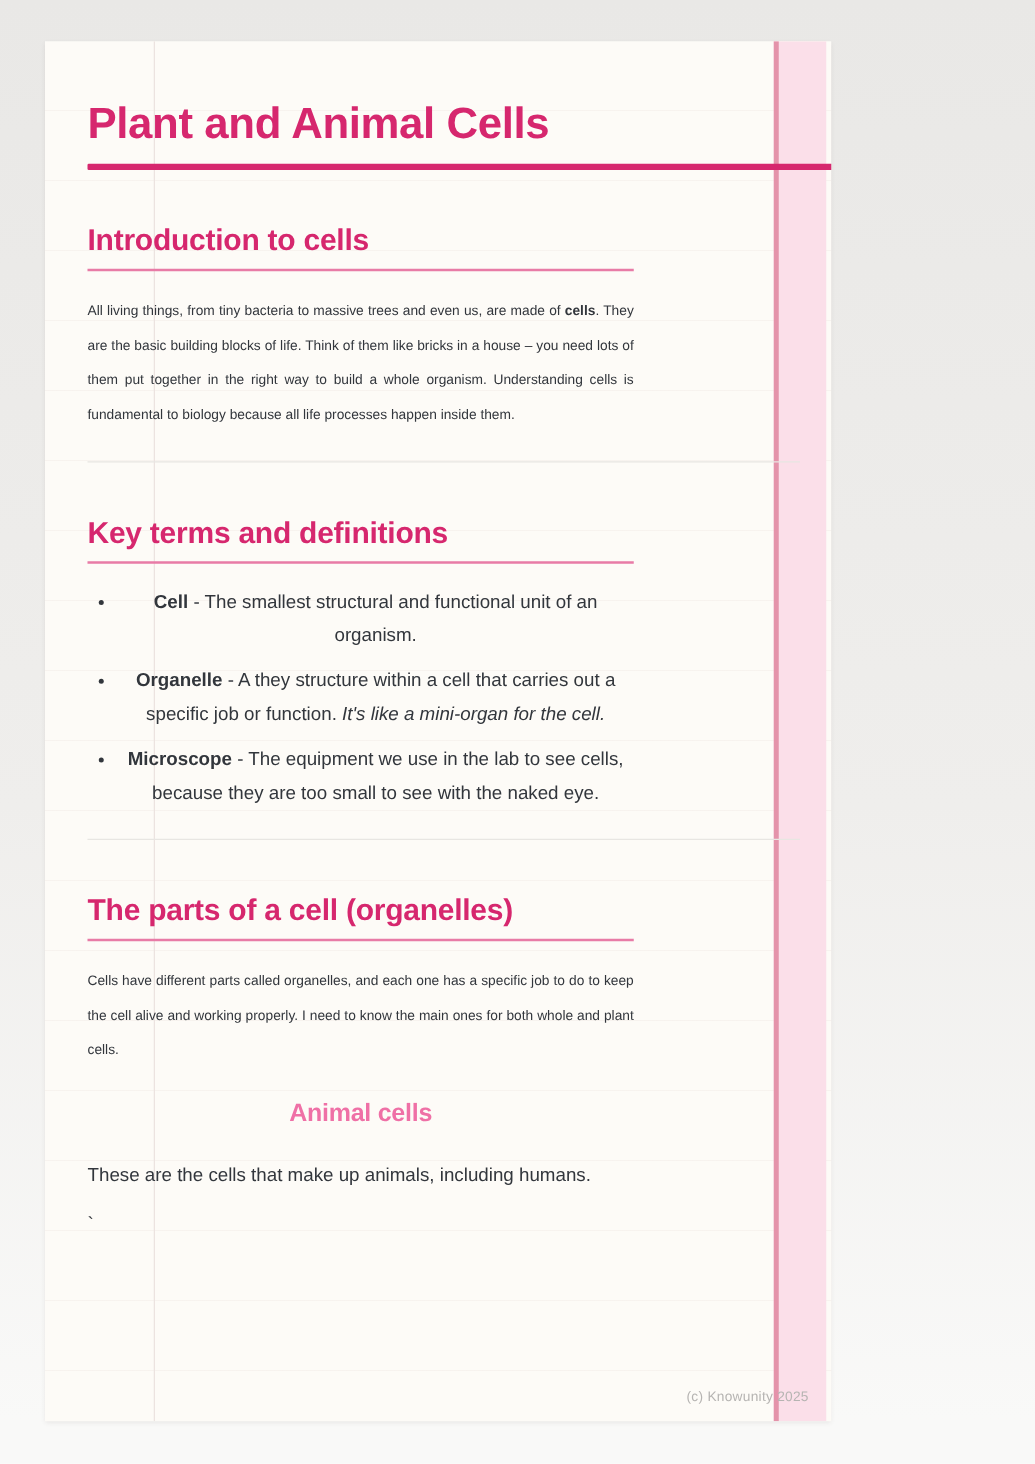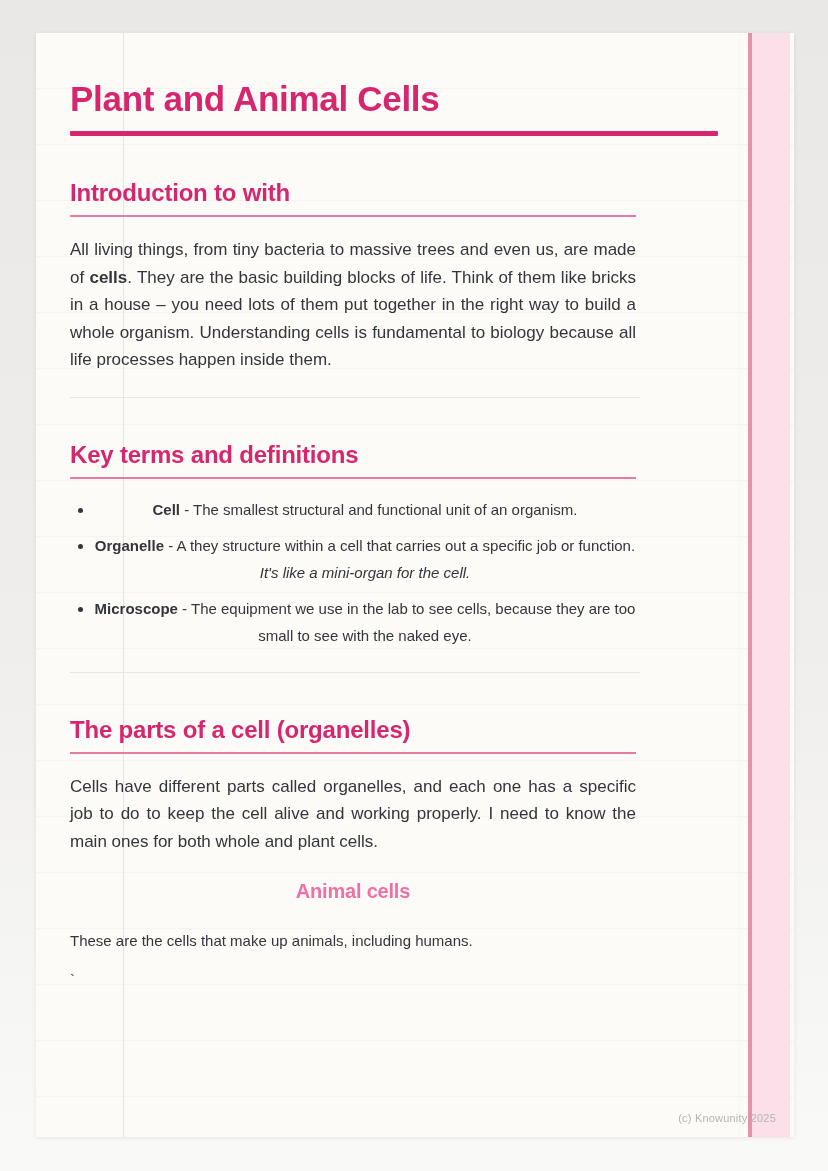--- a/index.html
+++ b/index.html
@@ -8,21 +8,21 @@
     font-family: "Liberation Sans", "DejaVu Sans", sans-serif;
     overflow: hidden;
   }
   body {
     background: linear-gradient(180deg, #e9e8e6 0%, #efeeec 55%, #f9f9f8 97%);
     position: relative;
   }
   .page {
     position: absolute;
     left: 36px; top: 33px;
-    width: 758px; height: 1104px;
+    width: 629px; height: 1104px;
     background:
       repeating-linear-gradient(to bottom,
         rgba(205,185,180,0.0) 0px,
         rgba(205,185,180,0.0) 55px,
         rgba(205,185,180,0.12) 55px,
         rgba(205,185,180,0.12) 56px),
       #fdfbf7;
     box-shadow: 0 1px 4px rgba(60,50,50,0.10);
     overflow: hidden;
   }
@@ -63,21 +63,21 @@
     font-weight: 700;
     color: #d6276e;
     letter-spacing: -0.2px;
     line-height: 29px;
     margin-top: 42px;
     padding-bottom: 8px;
     border-bottom: 2px solid #e87ba6;
   }
   .body-para {
     margin-top: 19px;
-    font-size: 17px;
+    font-size: 11px;
     line-height: 27.5px;
     color: #32363c;
     text-align: justify;
   }
   .divider {
     border: none;
     border-top: 1px solid #e8e6e2;
     width: 570px;
     margin-top: 23px;
   }
@@ -130,21 +130,21 @@
 
 <div class="page">
   <div class="margin-vline"></div>
   <div class="side-stripe"></div>
 
   <div class="content">
 
     <h1 class="doc-title">Plant and Animal Cells</h1>
     <div class="title-rule"></div>
 
-    <h2 class="section-heading">Introduction to with</h2>
+    <h2 class="section-heading">Introduction to cells</h2>
     <p class="body-para"><span>All living things, from tiny bacteria to massive trees and even us, are made of </span><strong class="term">cells</strong><span>. They are the basic building blocks of life. Think of them like bricks in a house – you need lots of them put together in the right way to build a whole organism. Understanding cells is fundamental to biology because all life processes happen inside them.</span></p>
 
     <hr class="divider">
 
     <h2 class="section-heading">Key terms and definitions</h2>
     <ul class="terms-list">
       <li><span class="term">Cell</span> <span>- The smallest structural and functional unit of an organism.</span></li>
       <li><span class="term">Organelle</span> <span>- A they structure within a cell that carries out a specific job or function.</span> <span class="term-note">It's like a mini-organ for the cell.</span></li>
       <li><span class="term">Microscope</span> <span>- The equipment we use in the lab to see cells, because they are too small to see with the naked eye.</span></li>
     </ul>

